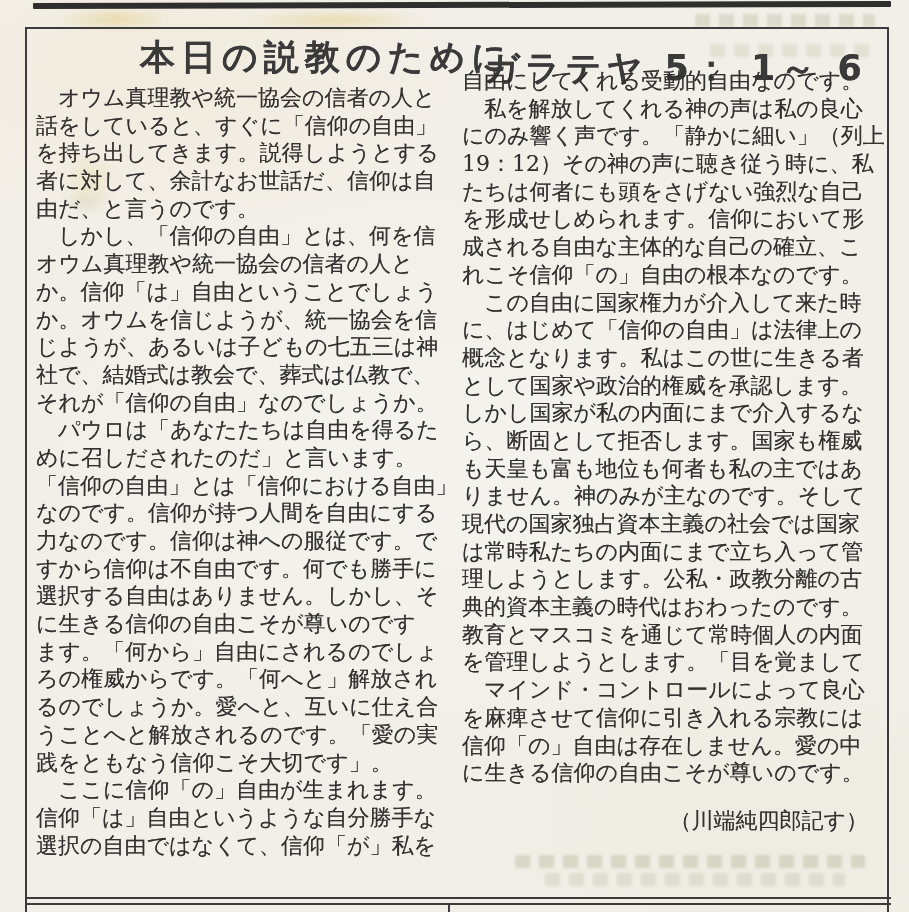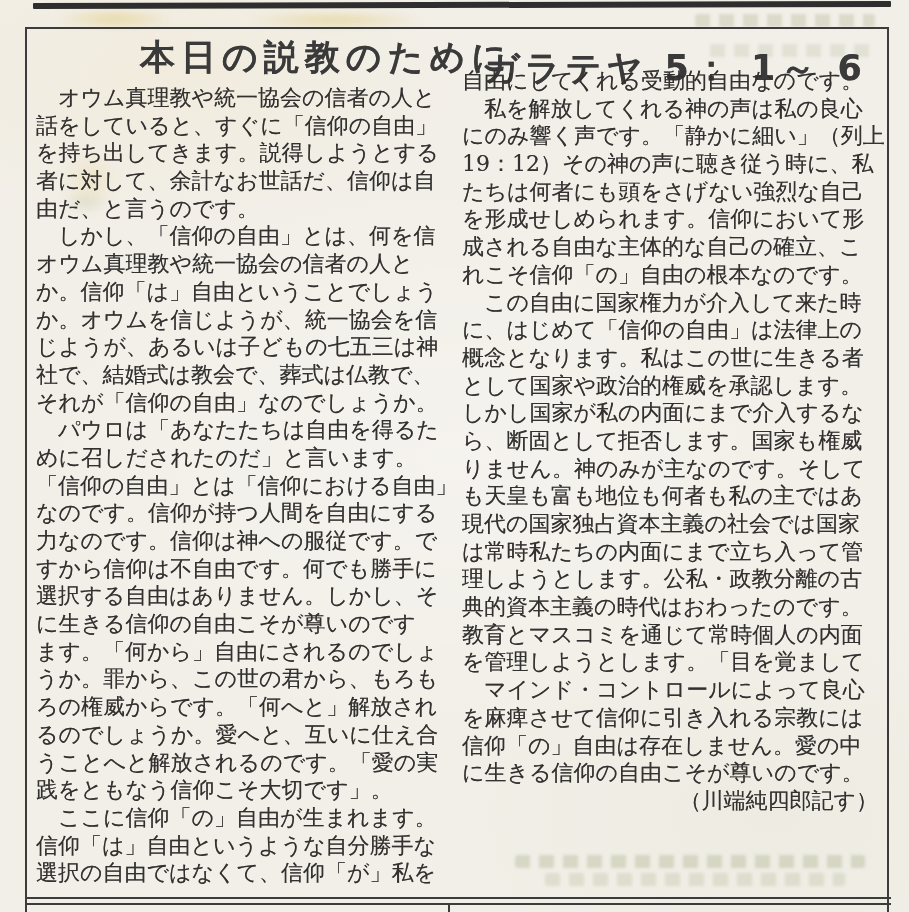--- a/index.html
+++ b/index.html
@@ -46,21 +46,21 @@
   .column{
     position:absolute;top:84px;width:424px;
     font-size:22px;line-height:27.7px;color:#333130;
     text-shadow:0 0 .6px rgba(45,45,45,.55);
     letter-spacing:0;
   }
   .column-left{left:36px;}
   .column-right{left:462px;top:67px;}
   .line{white-space:pre;height:27.7px;overflow:visible;}
   .attribution{
-    white-space:pre;height:27.7px;text-align:right;padding-right:8px;
+    white-space:pre;height:27.7px;text-align:right;padding-right:18px;margin-top:20px;
   }
   
   .ghost-dashes{
     position:absolute;height:13px;border-radius:3px;pointer-events:none;
     background:repeating-linear-gradient(90deg, rgba(148,155,112,.55) 0 15px, transparent 15px 24px);
     filter:blur(1.6px);opacity:.45;
   }
   .stain{
     position:absolute;pointer-events:none;border-radius:50%;
     filter:blur(3px);
@@ -106,21 +106,20 @@
     <div class="line">それが「信仰の自由」なのでしょうか。</div>
     <div class="line">　パウロは「あなたたちは自由を得るた</div>
     <div class="line">めに召しだされたのだ」と言います。</div>
     <div class="line">「信仰の自由」とは「信仰における自由」</div>
     <div class="line">なのです。信仰が持つ人間を自由にする</div>
     <div class="line">力なのです。信仰は神への服従です。で</div>
     <div class="line">すから信仰は不自由です。何でも勝手に</div>
     <div class="line">選択する自由はありません。しかし、そ</div>
     <div class="line">に生きる信仰の自由こそが尊いのです</div>
     <div class="line">ます。「何から」自由にされるのでしょ</div>
-    <div class="line">うか。罪から、この世の君から、もろも</div>
     <div class="line">ろの権威からです。「何へと」解放され</div>
     <div class="line">るのでしょうか。愛へと、互いに仕え合</div>
     <div class="line">うことへと解放されるのです。「愛の実</div>
     <div class="line">践をともなう信仰こそ大切です」。</div>
     <div class="line">　ここに信仰「の」自由が生まれます。</div>
     <div class="line">信仰「は」自由というような自分勝手な</div>
     <div class="line">選択の自由ではなくて、信仰「が」私を</div>
   </div>
 <div class="column column-right">
 <div class="line">自由にしてくれる受動的自由なのです。</div>
@@ -130,22 +129,22 @@
     <div class="line">たちは何者にも頭をさげない強烈な自己</div>
     <div class="line">を形成せしめられます。信仰において形</div>
     <div class="line">成される自由な主体的な自己の確立、こ</div>
     <div class="line">れこそ信仰「の」自由の根本なのです。</div>
     <div class="line">　この自由に国家権力が介入して来た時</div>
     <div class="line">に、はじめて「信仰の自由」は法律上の</div>
     <div class="line">概念となります。私はこの世に生きる者</div>
     <div class="line">として国家や政治的権威を承認します。</div>
     <div class="line">しかし国家が私の内面にまで介入するな</div>
     <div class="line">ら、断固として拒否します。国家も権威</div>
+    <div class="line">も天皇も富も地位も何者も私の主ではあ</div>
     <div class="line">りません。神のみが主なのです。そして</div>
-    <div class="line">も天皇も富も地位も何者も私の主ではあ</div>
     <div class="line">現代の国家独占資本主義の社会では国家</div>
     <div class="line">は常時私たちの内面にまで立ち入って管</div>
     <div class="line">理しようとします。公私・政教分離の古</div>
     <div class="line">典的資本主義の時代はおわったのです。</div>
     <div class="line">教育とマスコミを通じて常時個人の内面</div>
     <div class="line">を管理しようとします。「目を覚まして</div>
     <div class="line">　マインド・コントロールによって良心</div>
     <div class="line">を麻痺させて信仰に引き入れる宗教には</div>
     <div class="line">信仰「の」自由は存在しません。愛の中</div>
     <div class="line">に生きる信仰の自由こそが尊いのです。</div>

